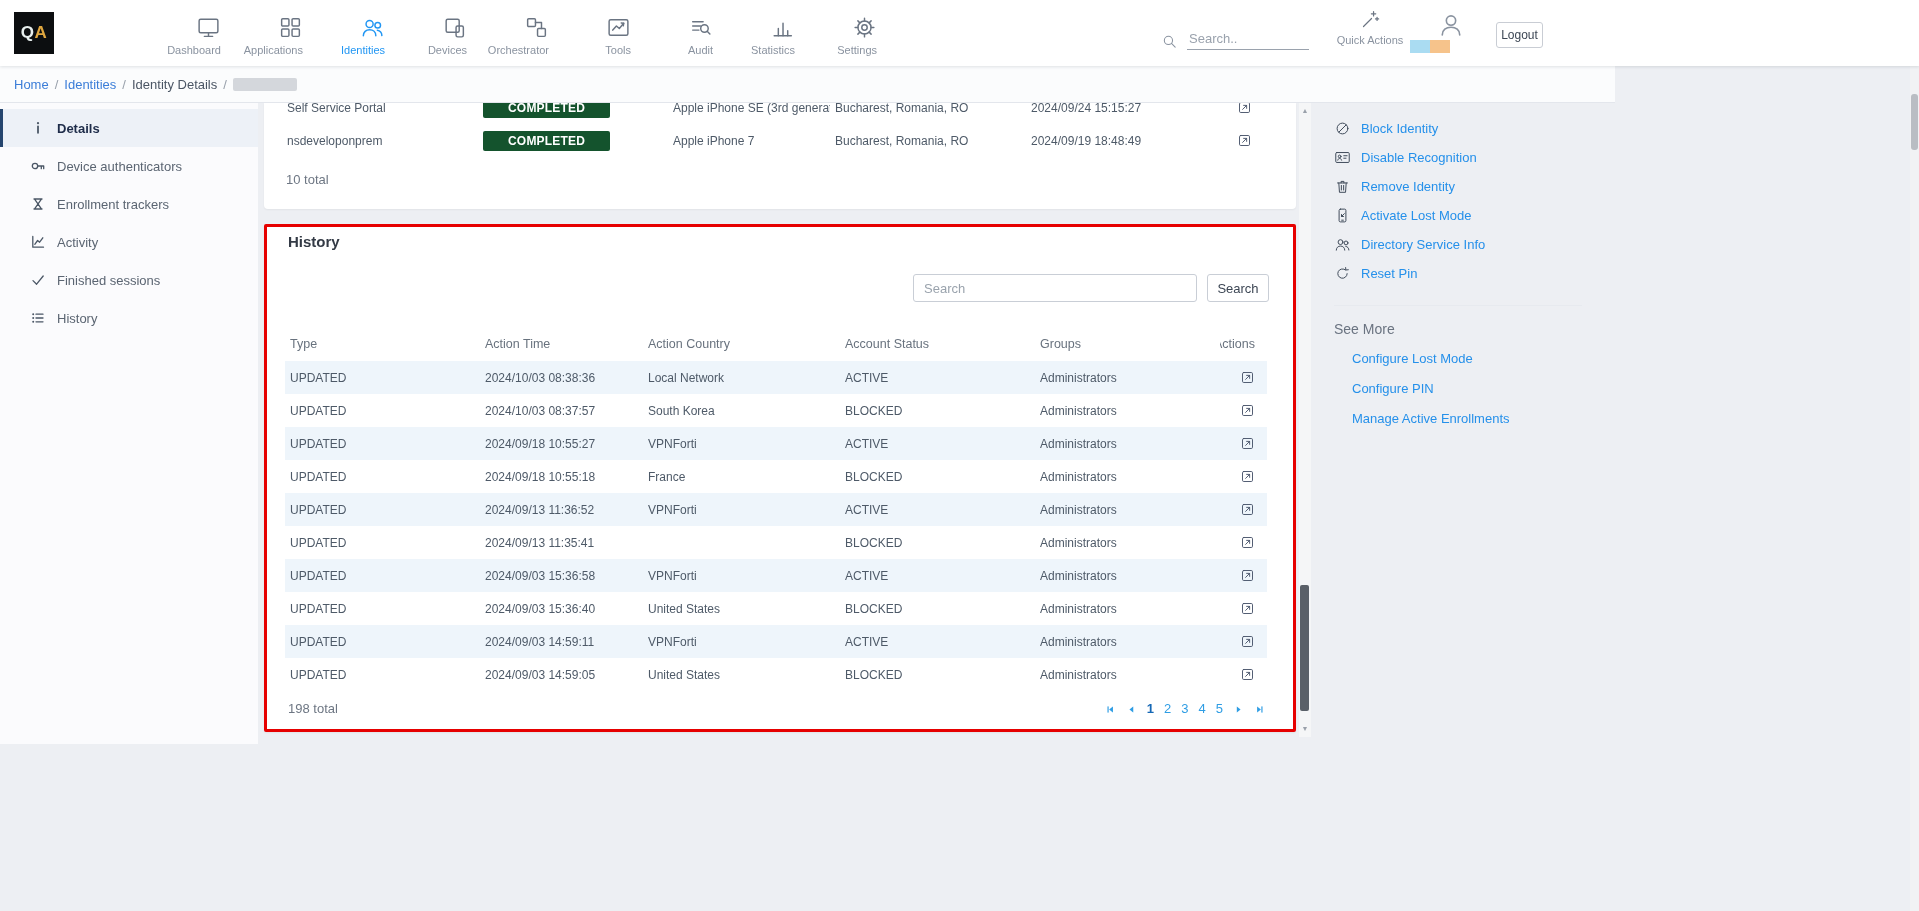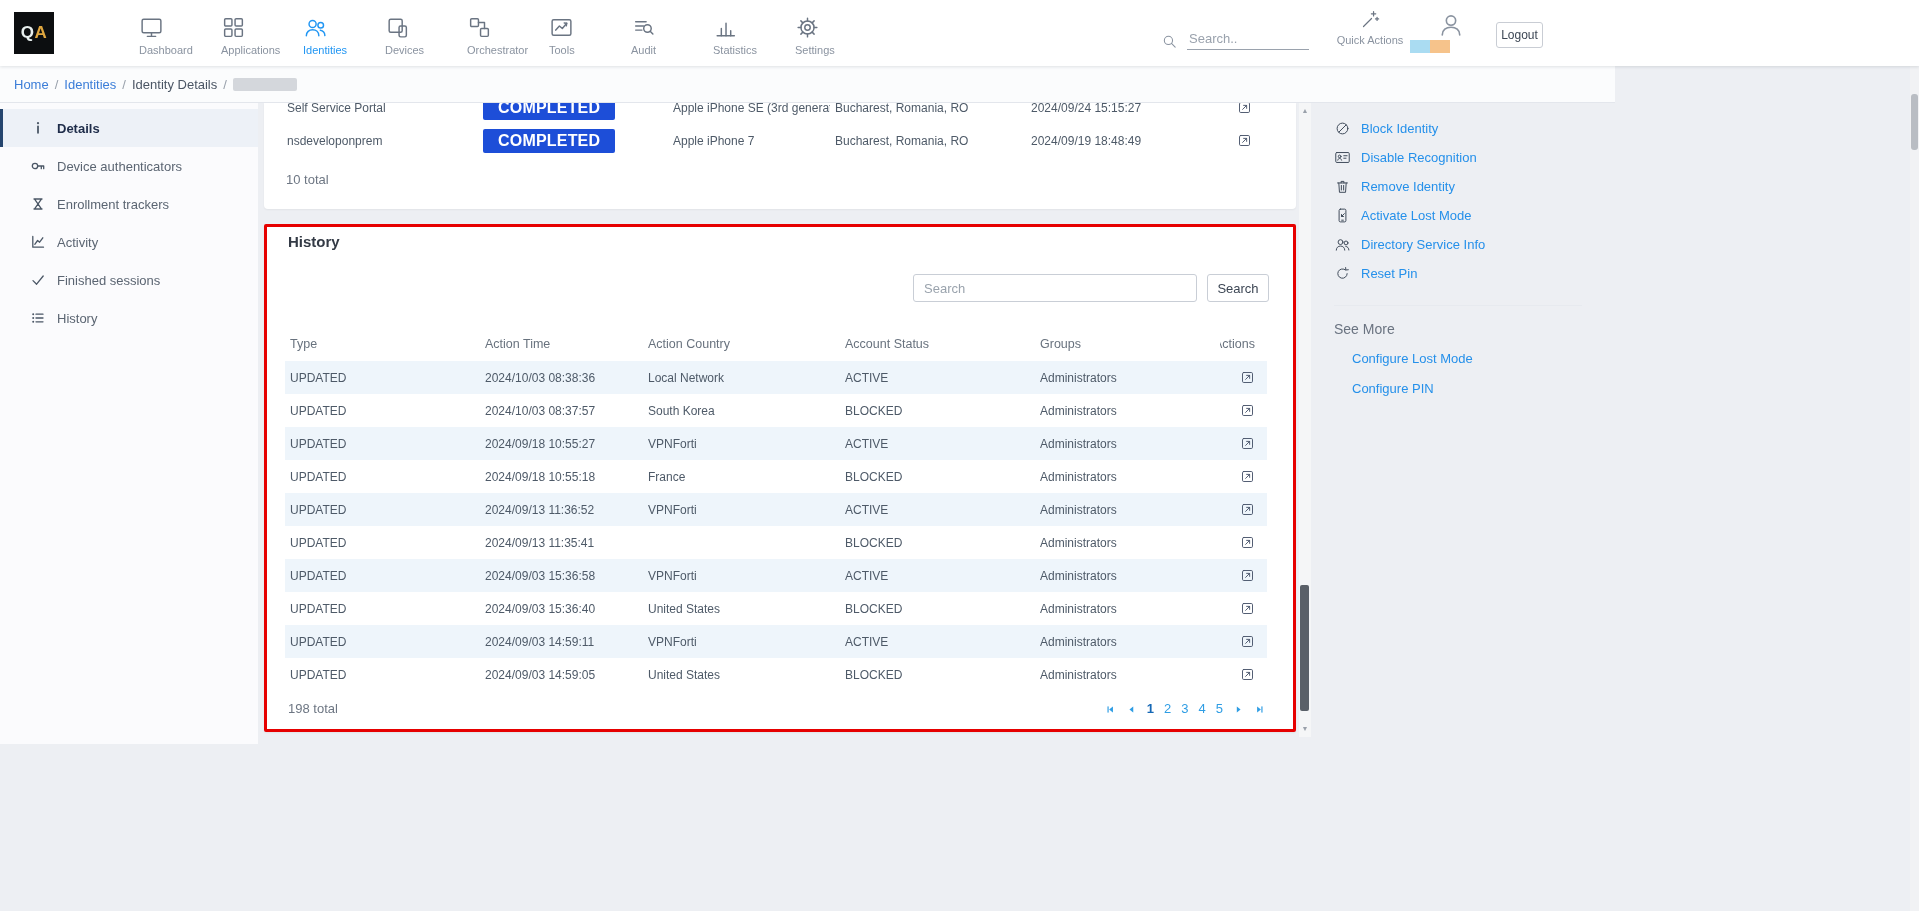--- a/index.html
+++ b/index.html
@@ -7,21 +7,21 @@
   body { font-family:"Liberation Sans", sans-serif; color:#4a5564; }
   #canvas { position:relative; width:1919px; height:911px; background:#edeff3; overflow:hidden; }
 
   
   .topbar { position:absolute; left:0; top:0; width:1919px; height:66px; background:#fff;
             box-shadow:0 1px 3px rgba(20,30,50,.12); z-index:5; }
   .logo { position:absolute; left:14px; top:12px; width:40px; height:42px; background:#0c0e10;
           display:flex; align-items:center; justify-content:center; font-weight:bold; font-size:17px; letter-spacing:.5px; }
   .logo .q { color:#e8efee; } .logo .a { color:#dfa63f; }
   .nav { position:absolute; left:139px; top:0; height:66px; display:flex; }
-  .nav-item { width:82px; display:flex; flex-direction:column; align-items:flex-start; justify-content:center; gap:4px; padding-top:4px; cursor:pointer; }
+  .nav-item { width:82px; display:flex; flex-direction:column; align-items:flex-end; justify-content:center; gap:4px; padding-top:4px; cursor:pointer; }
   .nav-item svg { width:25px; height:25px; stroke:#6a7482; fill:none; stroke-width:1.4; stroke-linecap:round; stroke-linejoin:round; }
   .nav-item .lbl { font-size:11px; color:#8a93a0; }
   .nav-item.active svg { stroke:#2196f3; }
   .nav-item.active .lbl { color:#2196f3; }
   .top-search { position:absolute; left:1161px; top:28px; display:flex; align-items:flex-end; gap:9px; }
   .top-search svg { width:17px; height:17px; stroke:#8a93a0; fill:none; stroke-width:1.5; stroke-linecap:round; }
   .top-search input { width:122px; border:none; border-bottom:1px solid #9aa2ad; background:transparent;
                       font:13px "Liberation Sans",sans-serif; padding:3px 2px; outline:none; color:#444; }
   .top-search input::placeholder { color:#9aa2ad; }
   .qa-box { position:absolute; left:1336px; top:9px; width:68px; display:flex; flex-direction:column; align-items:center; gap:4px; cursor:pointer; }
@@ -56,22 +56,22 @@
   .history-card { position:absolute; left:264px; top:224px; width:1032px; height:508px; background:#fff;
                   border:3px solid #e60000; border-radius:2px; box-shadow:0 1px 2px rgba(0,0,0,.05); }
   .tbl { position:absolute; left:18px; width:982px; }
   .thead { display:flex; align-items:center; height:34px; font-size:12.5px; color:#68727e; }
   .trow { display:flex; align-items:center; height:33px; font-size:12px; color:#4e5a68; }
   .trow.alt { background:#eef5fb; }
   .c { padding-left:5px; white-space:nowrap; overflow:hidden; }
   .w1{width:195px;} .w2{width:163px;} .w3{width:197px;} .w4{width:195px;} .w5{width:185px;}
   .w6{flex:1; display:flex; justify-content:flex-end; padding-right:12px;}
   .sw1{width:196px;} .sw2{width:190px;} .sw3{width:162px;} .sw4{width:196px;} .sw5{width:163px;}
-  .badge { display:inline-block; background:#1d4ed8; color:#fff; font-size:16px; font-weight:bold;
-           padding:3px 15px; border-radius:2px; letter-spacing:.2px; }
+  .badge { display:inline-block; background:#14532d; color:#fff; font-size:12px; font-weight:bold;
+           padding:3px 25px; border-radius:2px; letter-spacing:.2px; }
   .act { display:inline-flex; cursor:pointer; }
   .act svg { width:15px; height:15px; stroke:#49546b; fill:none; stroke-width:1.5; stroke-linecap:round; stroke-linejoin:round; }
   .s-tbl { top:-12px; }
   .s-total { position:absolute; left:22px; top:67px; font-size:13px; color:#6d7683; line-height:20px; }
 
   .h-title { position:absolute; left:21px; top:4px; font-size:15px; font-weight:bold; color:#333a45; line-height:22px; }
   .h-search-input { position:absolute; left:646px; top:47px; width:284px; height:28px; border:1px solid #c9ced6; border-radius:3px;
                     padding:0 10px; font:13px "Liberation Sans",sans-serif; color:#444; outline:none; }
   .h-search-input::placeholder { color:#9aa3ad; }
   .h-search-btn { position:absolute; left:940px; top:47px; width:62px; height:28px; background:#fff; border:1px solid #c9ced6;
@@ -610,20 +610,21 @@
         <svg>
           <use href="#sym-reset"></use>
         </svg>
         <span>Reset Pin</span>
       </div>
 
     <div class="r-divider"></div>
     <div class="r-seemore">See More</div>
     <span class="r-sub">Configure Lost Mode</span>
     <span class="r-sub">Configure PIN</span>
+    <span class="r-sub">Manage Active Enrollments</span>
   </div>
 
   <div class="inner-scroll">
     <div class="arr arr-up">▲</div>
     <div class="arr arr-down">▼</div>
   </div>
   <div class="inner-thumb"></div>
   <div class="win-scroll"></div>
   <div class="win-thumb"></div>
 

